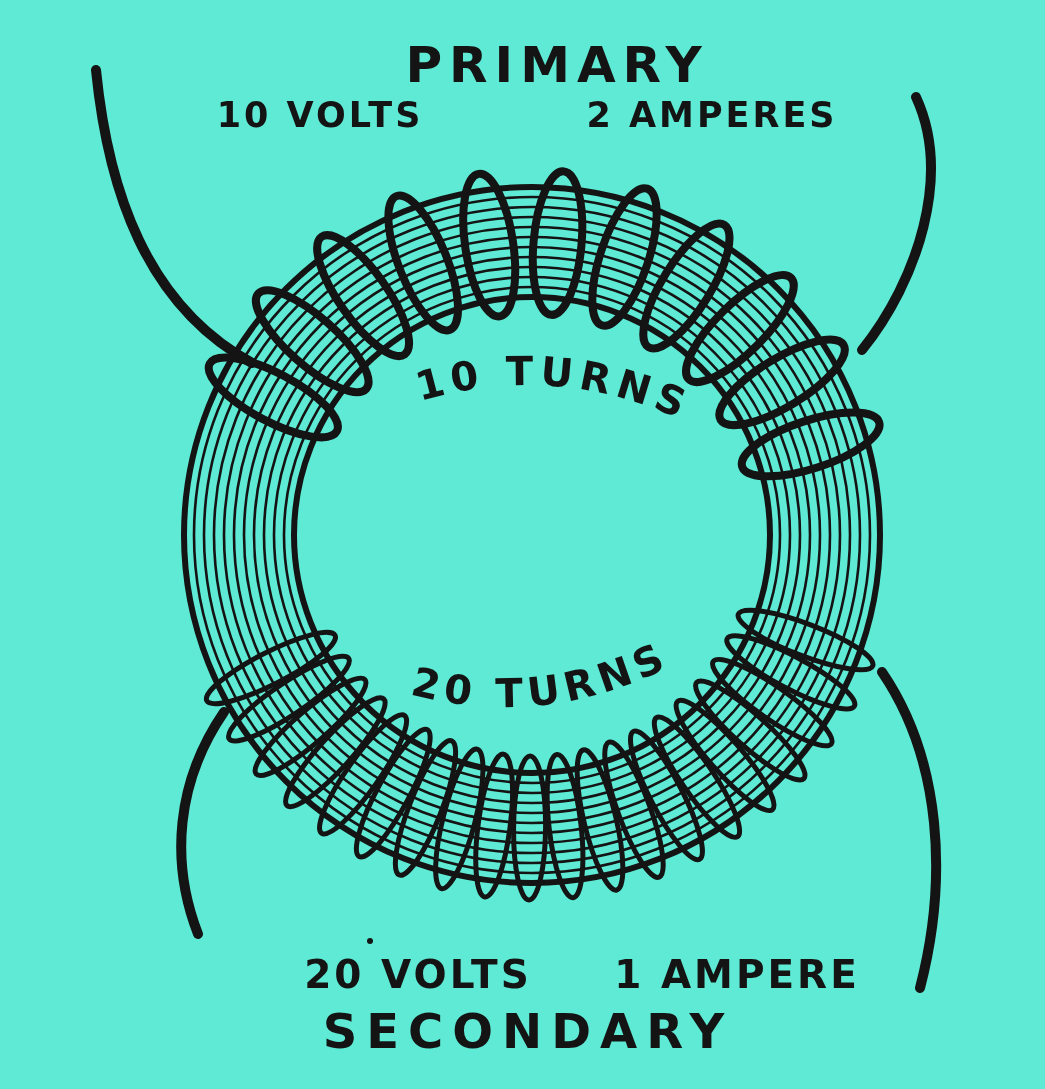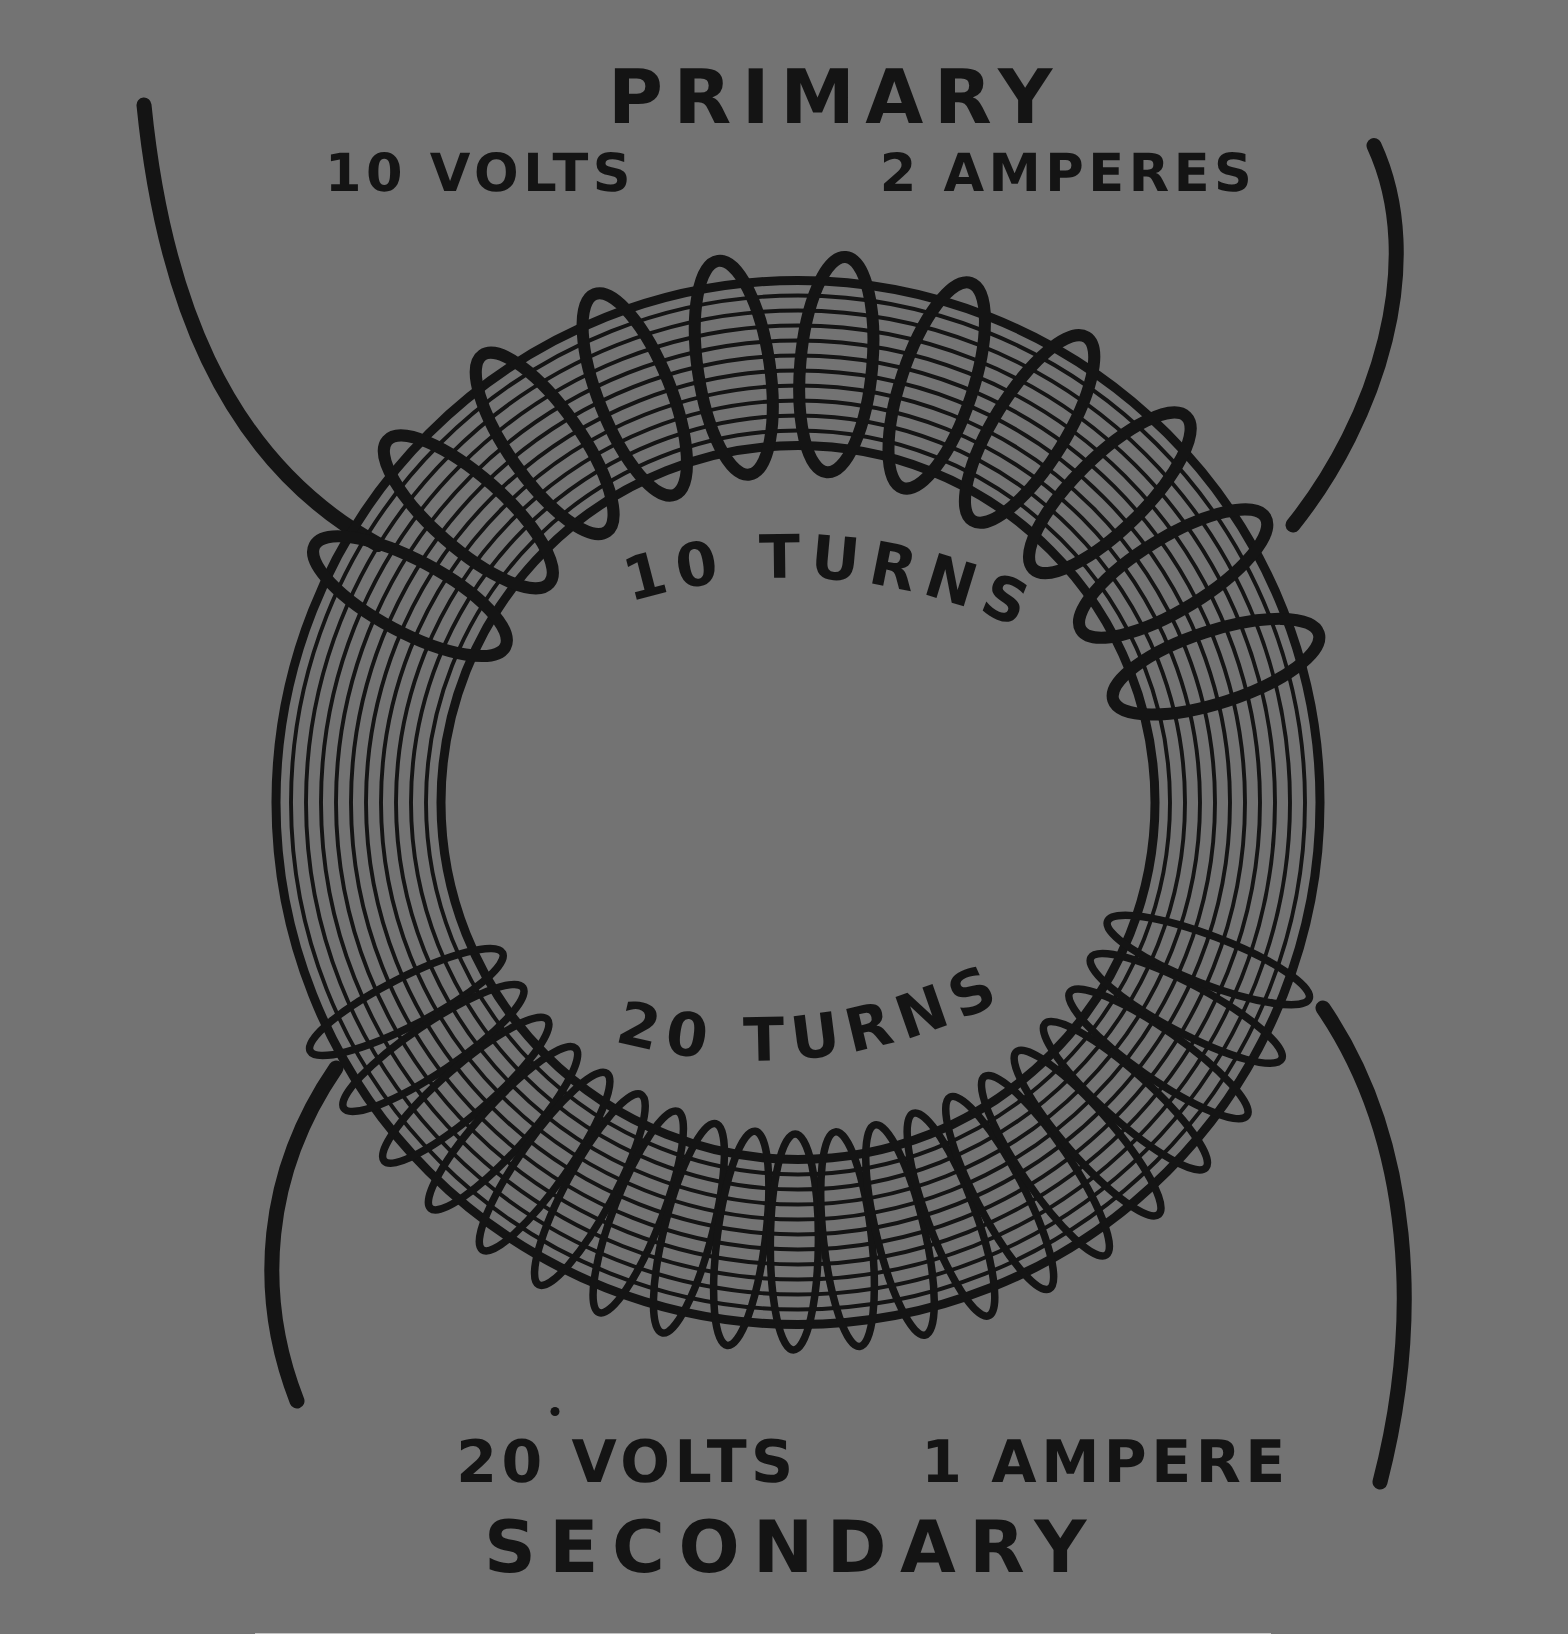--- a/index.html
+++ b/index.html
@@ -4,21 +4,21 @@
 <style>
   html, body {
     margin: 0;
     padding: 0;
     background: #ffffff;
   }
   #stage {
     position: relative;
     width: 1045px;
     height: 1089px;
-    background: #737373;
+    background: #5eead4;
     overflow: hidden;
     font-family: "DejaVu Sans", sans-serif;
   }
   svg { position: absolute; top: 0; left: 0; }
   text {
     fill: #141414;
     font-family: "DejaVu Sans", sans-serif;
     font-weight: bold;
   }
   .title        { font-size: 50px; letter-spacing: 7px; }

